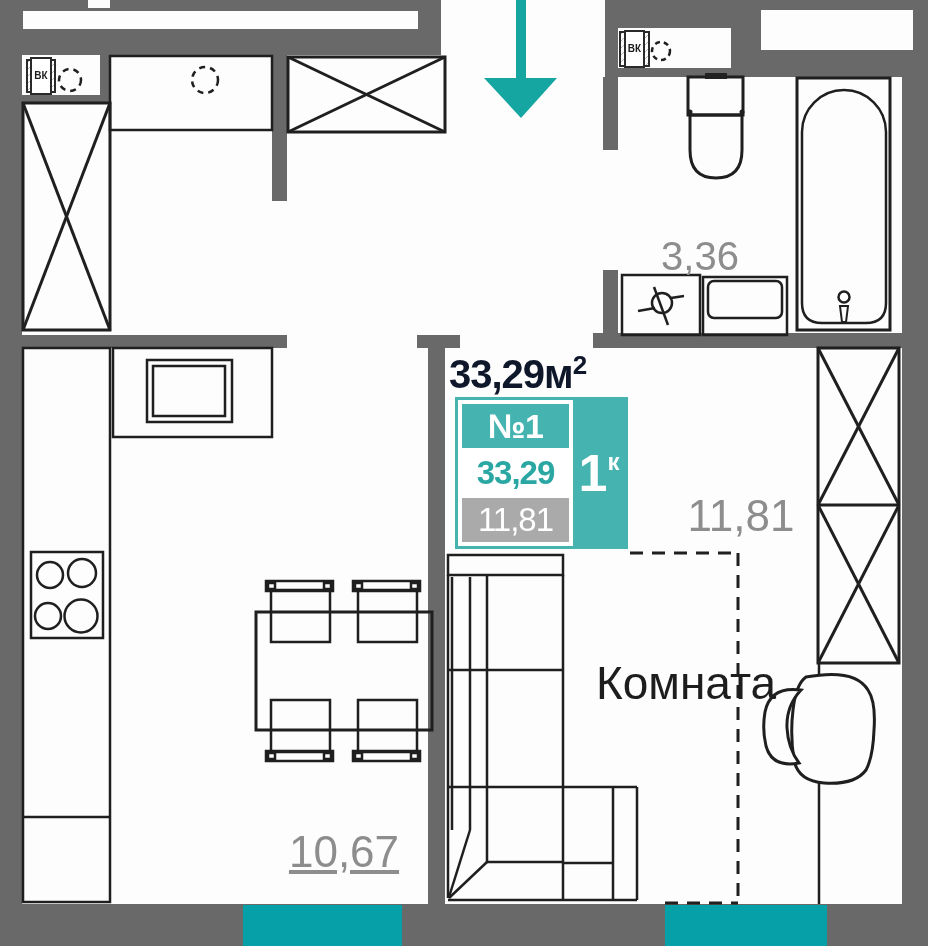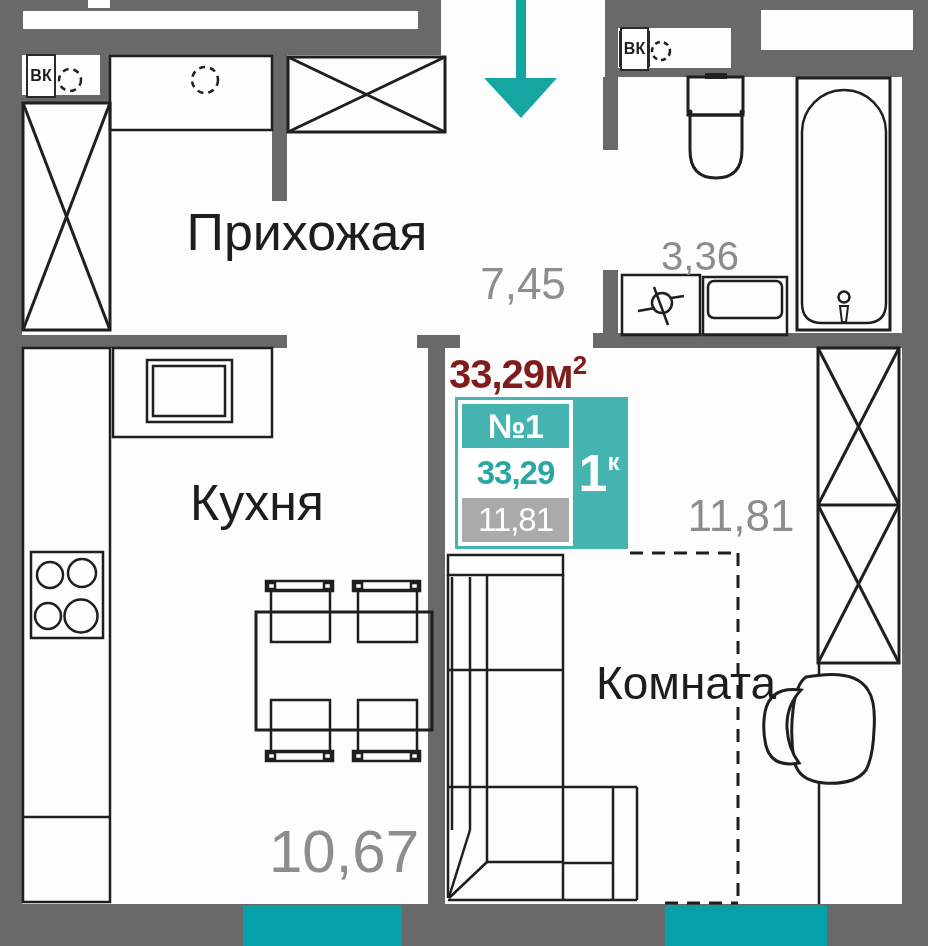--- a/index.html
+++ b/index.html
@@ -6,44 +6,44 @@
   #stage{position:relative;width:928px;height:946px;background:#fdfdfd;overflow:hidden;
          font-family:"Liberation Sans", sans-serif;}
   #plan-svg{position:absolute;left:0;top:0;}
   .lbl{position:absolute;transform:translate(-50%,-50%);white-space:nowrap;line-height:1;}
   .room-name{color:#1d1d1d;font-weight:400;}
   .room-area{color:#8d8d8d;font-weight:400;}
   .hallway-name{left:307px;top:232px;font-size:52px;}
   .hallway-area{left:523px;top:284px;font-size:44px;}
   .bathroom-area{left:700px;top:256px;font-size:40px;}
   .kitchen-name{left:257px;top:503px;font-size:50px;}
-  .kitchen-area{left:344px;top:852px;font-size:60px;}
+  .kitchen-area{left:344px;top:852px;font-size:44px;text-decoration:underline;}
   .room-name-pos{left:686px;top:651px;font-size:46px;margin-top:32px;}
   .room-area-pos{left:741px;top:516px;font-size:44px;}
 
   .badge-title{position:absolute;left:449px;top:352px;font-size:40px;font-weight:bold;
-               color:#7f1d1d;letter-spacing:-1px;}
+               color:#0f172a;letter-spacing:-1px;}
   .badge-title sup{font-size:26px;vertical-align:super;line-height:0;}
 
   .badge{position:absolute;left:455px;top:397px;width:173px;height:152px;box-sizing:border-box;
          border:3px solid #45b4b0;background:#fff;display:flex;}
   .badge-left{flex:1;display:flex;flex-direction:column;padding:4px;gap:3px;min-width:0;}
   .badge-row{flex:1;display:flex;align-items:center;justify-content:center;
              font-weight:bold;letter-spacing:-1px;}
   .badge-num{background:#45b4b0;color:#fff;font-size:34px;}
   .badge-total{color:#2aa7a3;font-size:33px;}
   .badge-living{background:#aaaaaa;color:#fff;font-size:33px;font-weight:normal;}
   .badge-right{width:52px;background:#45b4b0;color:#fff;display:flex;align-items:center;
                justify-content:center;font-weight:bold;font-size:52px;line-height:1;}
   .badge-right sup{font-size:24px;vertical-align:super;line-height:0;margin-top:-22px;}
 
   .vk-box{position:absolute;box-sizing:border-box;border:2px solid #2a2a2a;
           background:repeating-linear-gradient(135deg,#b9b9b9 0 1px,transparent 1px 5px),#fff;
           display:flex;align-items:center;justify-content:center;}
-  .vk-inner{background:#fff;border:2px solid #2a2a2a;font-size:16px;font-weight:bold;
+  .vk-inner{background:#fff;border:2px solid #2a2a2a;font-size:10px;font-weight:bold;
             color:#1d1d1d;padding:12px 2px;line-height:1;}
   .vk-hall{left:26px;top:59px;width:30px;height:34px;}
   .vk-bath{left:619px;top:31px;width:31px;height:36px;}
 </style>
 </head>
 <body>
 
 <div id="stage">
 
 <svg id="plan-svg" width="928" height="946" viewBox="0 0 928 946">
@@ -213,24 +213,21 @@
       <line x1="487" y1="862" x2="449" y2="898"></line>
     </g>
 
     <g fill="#fdfdfd" stroke-width="3">
       <path d="M806,677 Q855,668 868,690 Q876,702 874,730 Q873,757 866,770 Q855,785 824,783 Q798,781 794,760 Q790,735 793,710 Q796,684 806,677 Z"></path>
       <path d="M801,690 Q770,686 765,712 Q762,729 766,746 Q772,768 799,763 Q788,748 787,728 Q786,706 801,690 Z"></path>
     </g>
   </g>
 </svg>
 
-<div class="lbl room-name hallway-name">Прихожая</div>
-<div class="lbl room-area hallway-area">7,45</div>
 <div class="lbl room-area bathroom-area">3,36</div>
-<div class="lbl room-name kitchen-name">Кухня</div>
 <div class="lbl room-area kitchen-area">10,67</div>
 <div class="lbl room-name room-name-pos">Комната</div>
 <div class="lbl room-area room-area-pos">11,81</div>
 
 <div class="badge-title">
   <span>33,29</span><span>м</span><sup>2</sup>
 </div>
 <div class="badge">
   <div class="badge-left">
     <div class="badge-row badge-num">№1</div>

